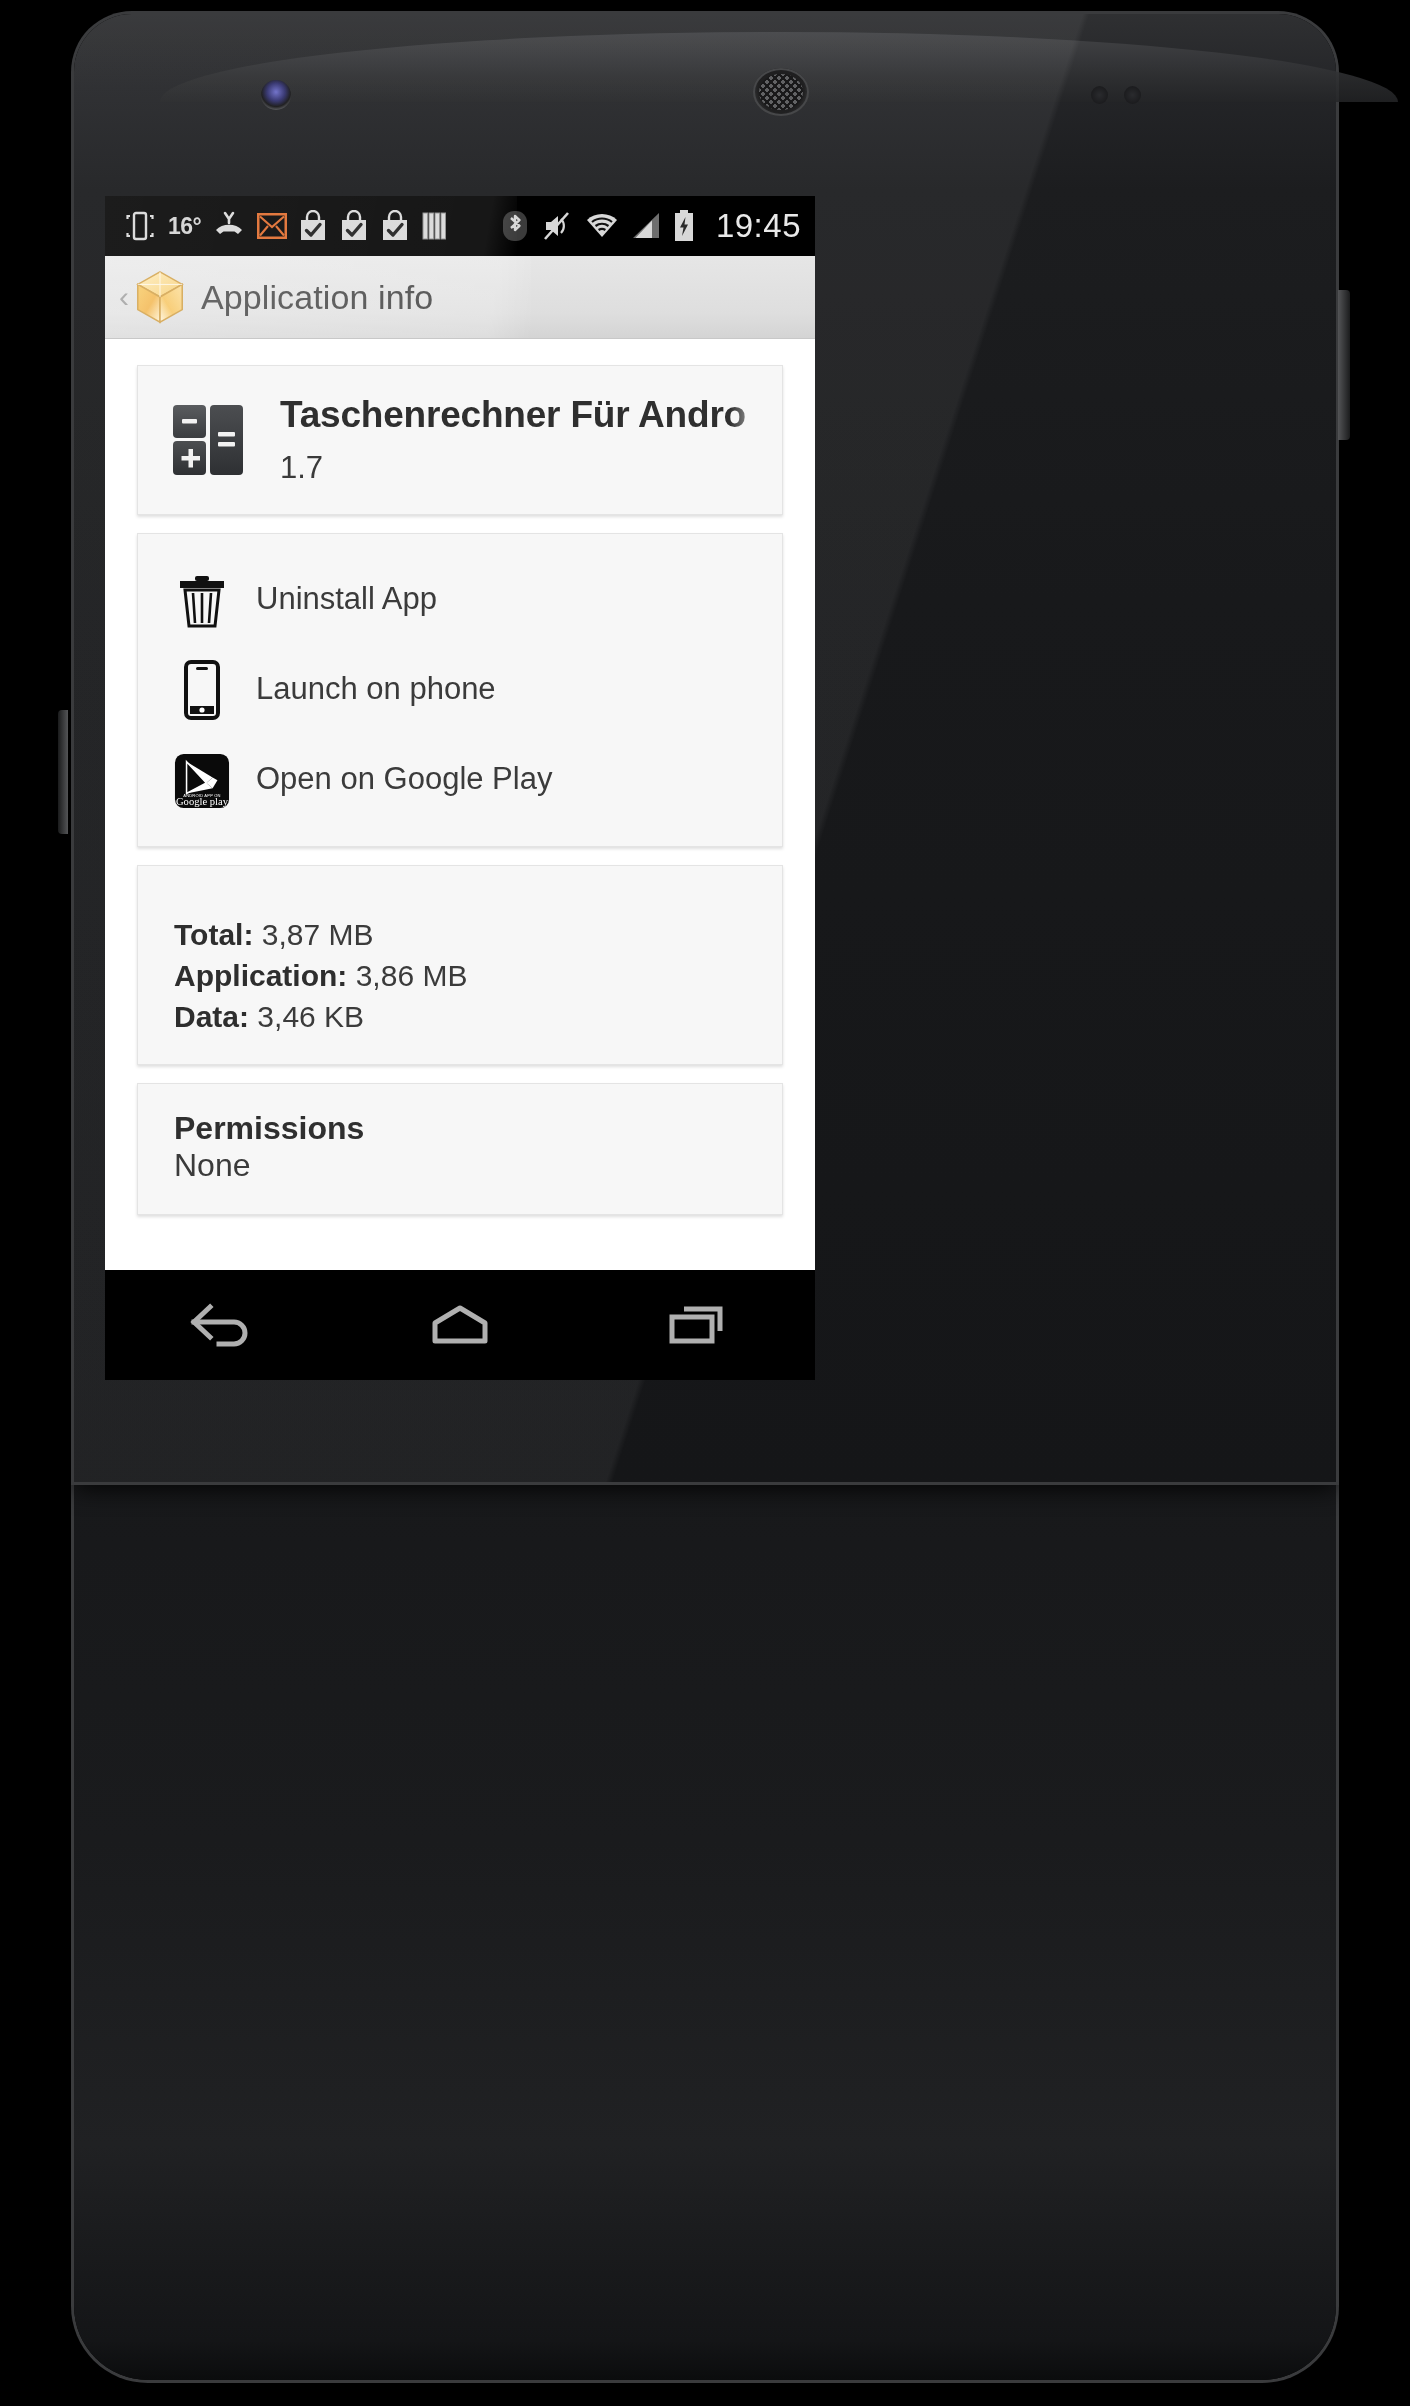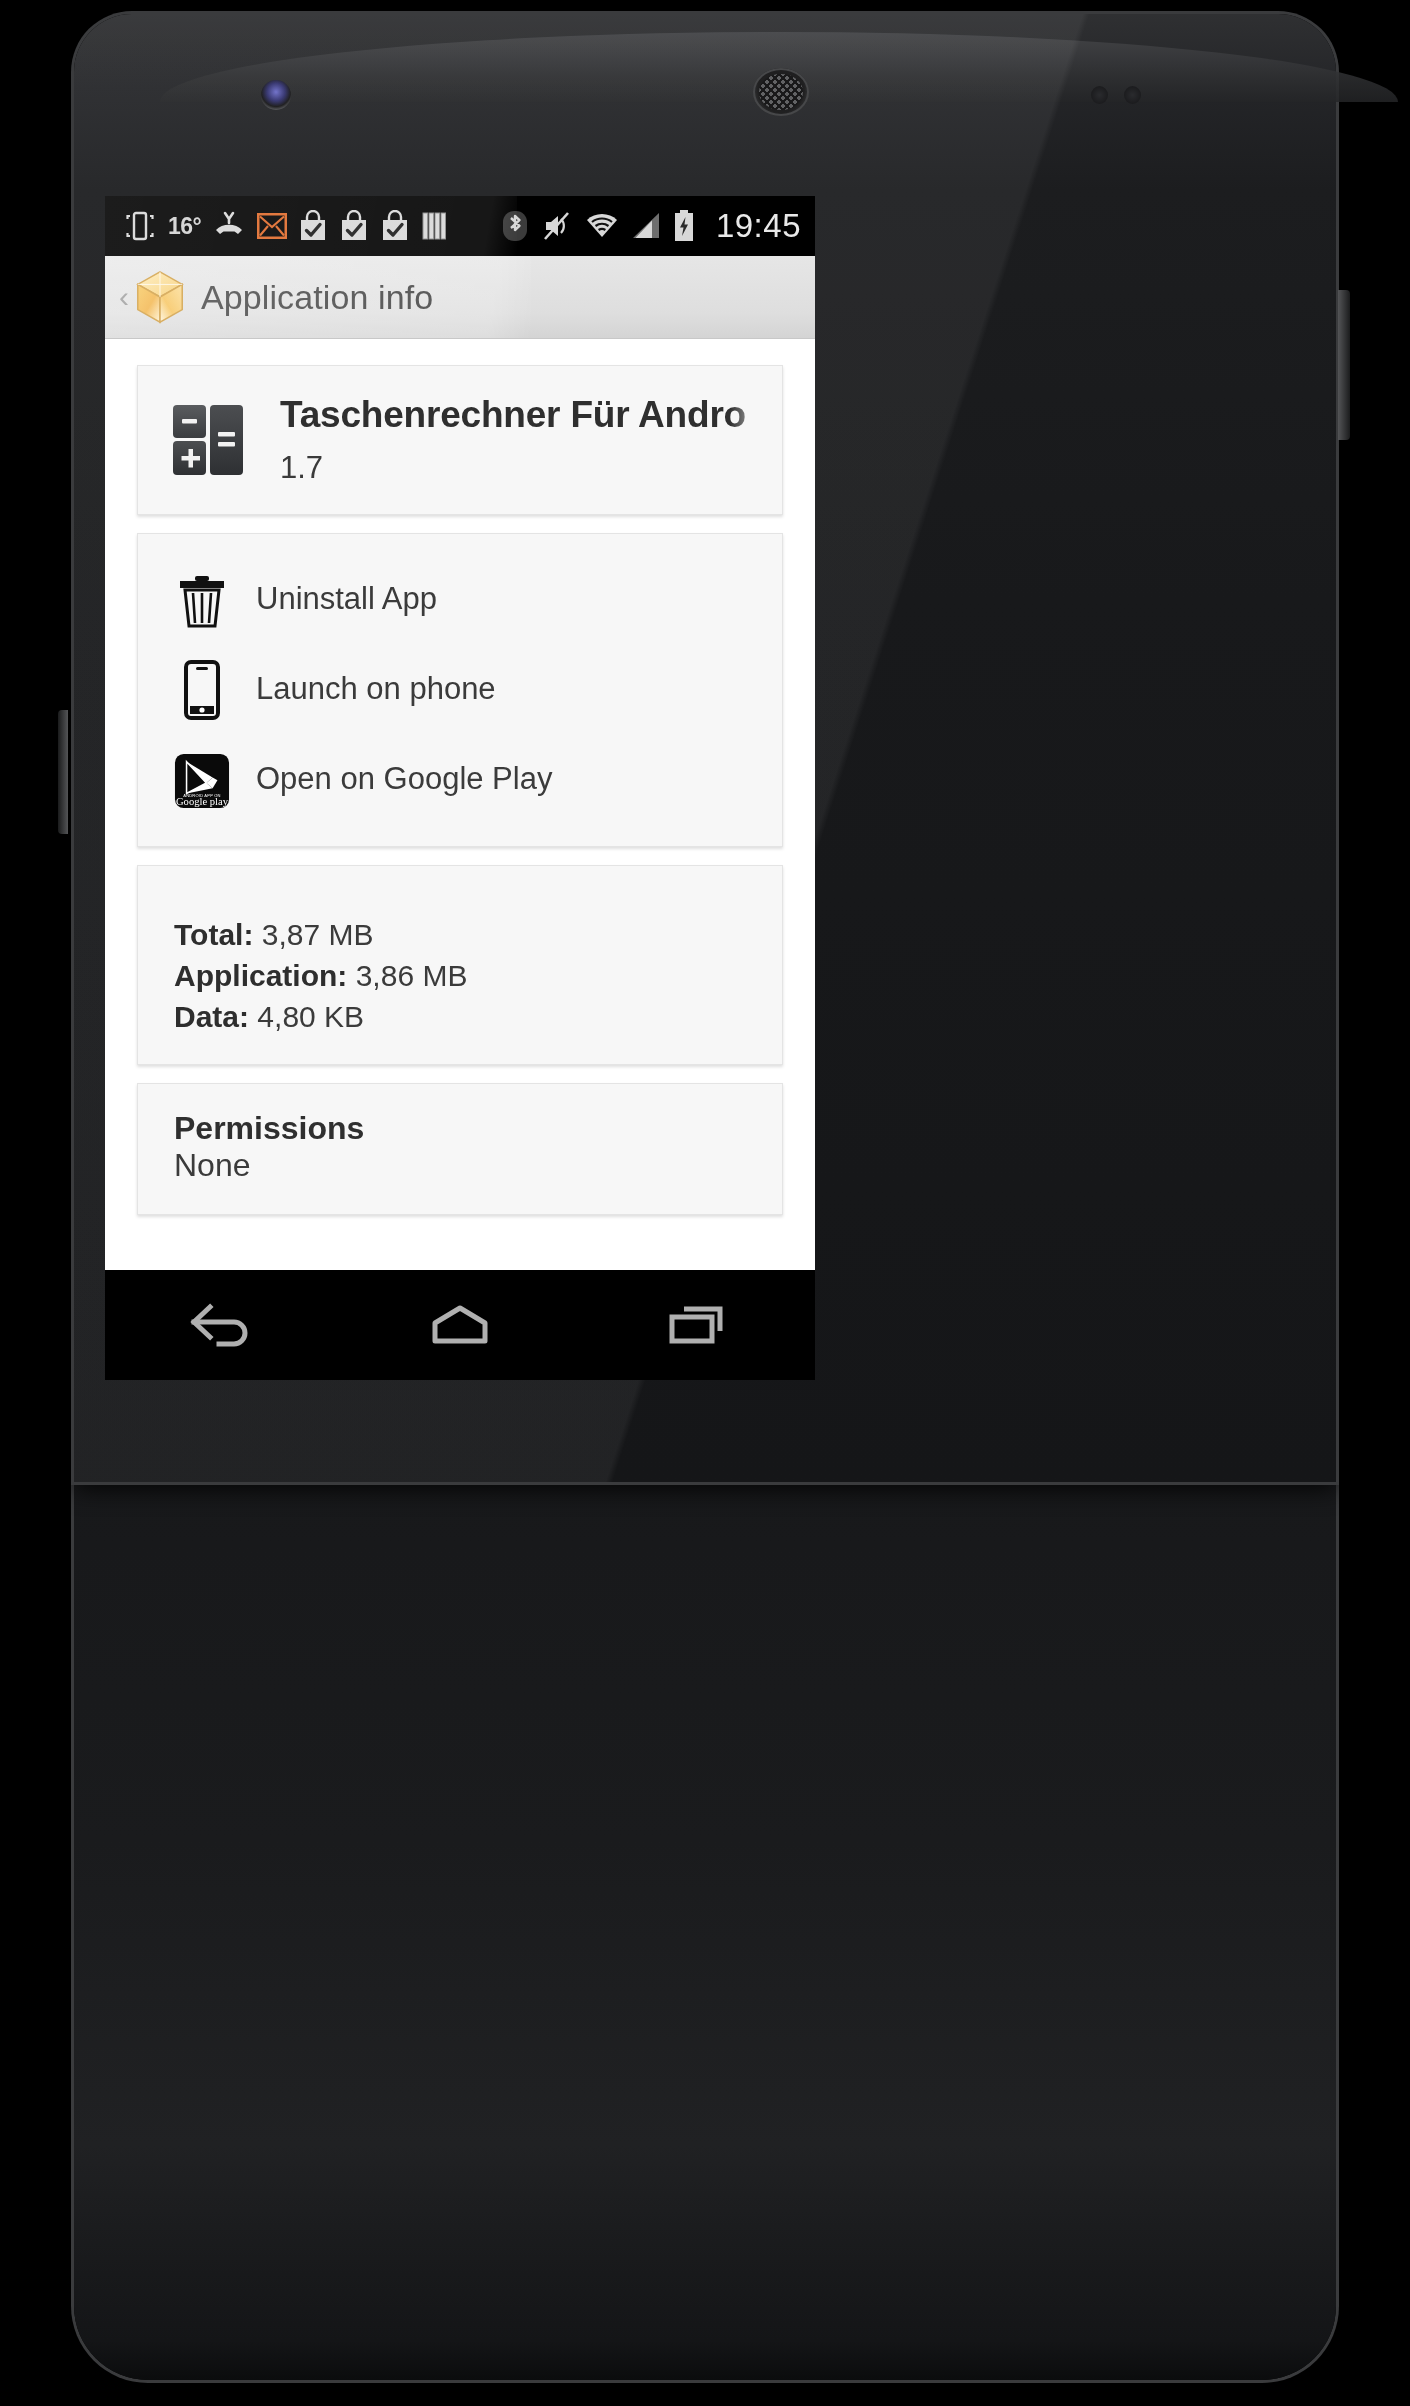--- a/index.html
+++ b/index.html
@@ -327,21 +327,21 @@
             <div class="sec-line">
               <b>Total:</b>
               <span>3,87 MB</span>
             </div>
             <div class="sec-line">
               <b>Application:</b>
               <span>3,86 MB</span>
             </div>
             <div class="sec-line">
               <b>Data:</b>
-              <span>4,80 KB</span>
+              <span>3,46 KB</span>
             </div>
           </div>
         </div>
       </div>
 
       <div class="card">
         <div class="sec">
           <div class="sec-title">Permissions</div>
           <div class="sec-plain">None</div>
         </div>

